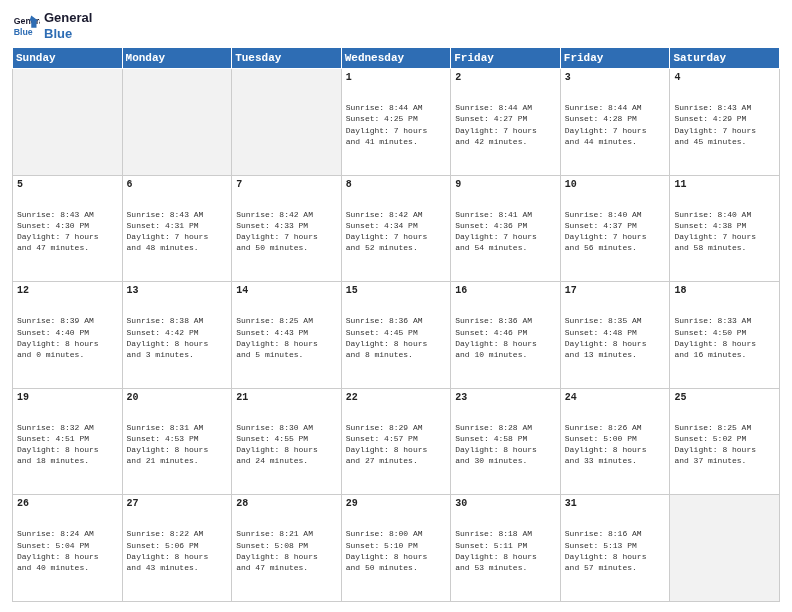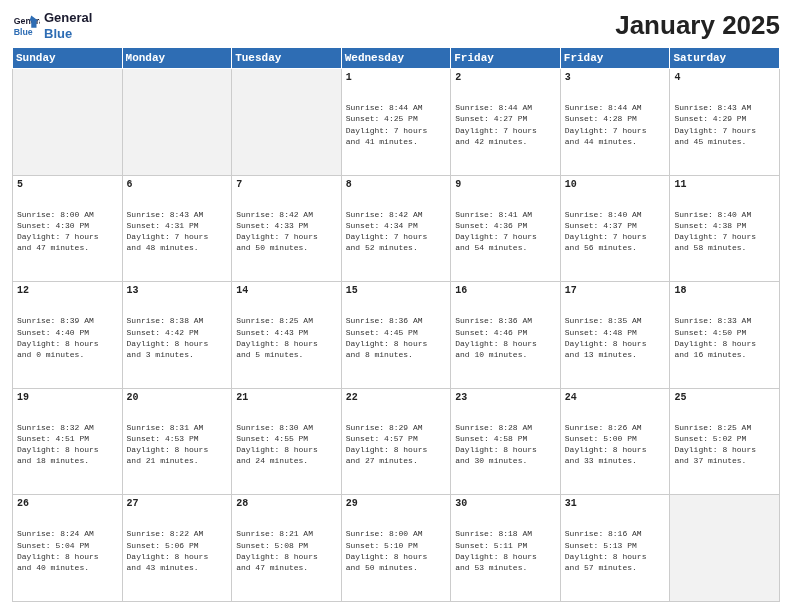--- a/index.html
+++ b/index.html
@@ -108,21 +108,20 @@
         <polygon points="22,4 30,10 28,10 28,18 22,18 22,10 20,10" fill="#2e6db4"></polygon>
       </svg>
       <div>
         <div class="logo-text">
           <div>General</div>
           <div><span>Blue</span></div>
         </div>
       </div>
     </div>
     <div class="title-block">
-      <div class="calendar-title">January 2025</div>
     </div>
   </div>
 
   <table class="calendar-table">
     <thead>
       <tr>
       <th>Sunday</th>
           <th>Monday</th>
           <th>Tuesday</th>
           <th>Wednesday</th>
@@ -161,21 +160,21 @@
             <span class="day-number">4</span>
             <div class="cell-text">Sunrise: 8:43 AM
 Sunset: 4:29 PM
 Daylight: 7 hours
 and 45 minutes.</div>
           </td>
         </tr>
         <tr>
           <td>
             <span class="day-number">5</span>
-            <div class="cell-text">Sunrise: 8:00 AM
+            <div class="cell-text">Sunrise: 8:43 AM
 Sunset: 4:30 PM
 Daylight: 7 hours
 and 47 minutes.</div>
           </td>
           <td>
             <span class="day-number">6</span>
             <div class="cell-text">Sunrise: 8:43 AM
 Sunset: 4:31 PM
 Daylight: 7 hours
 and 48 minutes.</div>

